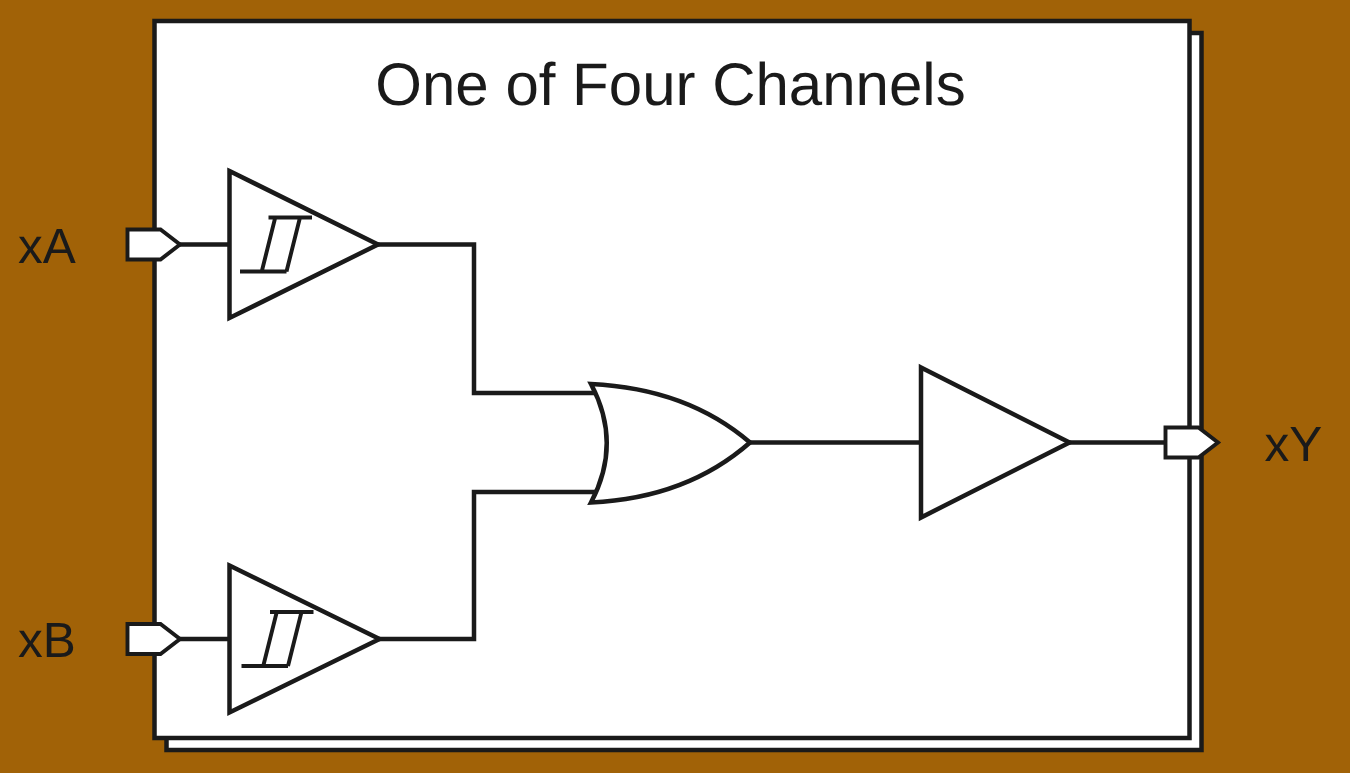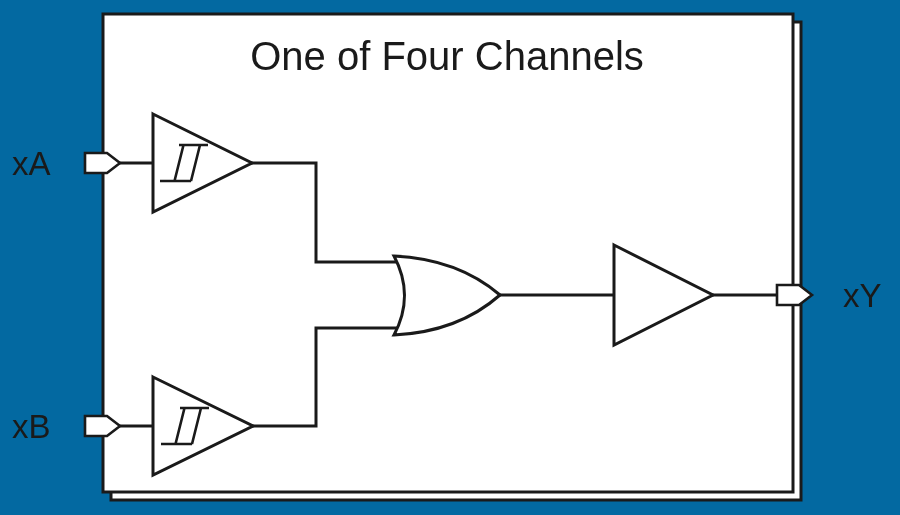--- a/index.html
+++ b/index.html
@@ -7,21 +7,21 @@
     padding: 0;
     width: 900px;
     height: 515px;
     background: #ffffff;
     font-family: "Liberation Sans", sans-serif;
   }
   .stage {
     position: relative;
     width: 900px;
     height: 515px;
-    background: #0369a1;
+    background: #a16207;
     overflow: hidden;
   }
   svg { display: block; }
   .shape {
     fill: #ffffff;
     stroke: #1a1a1a;
     stroke-width: 3;
     stroke-linejoin: miter;
   }
   .wire {

